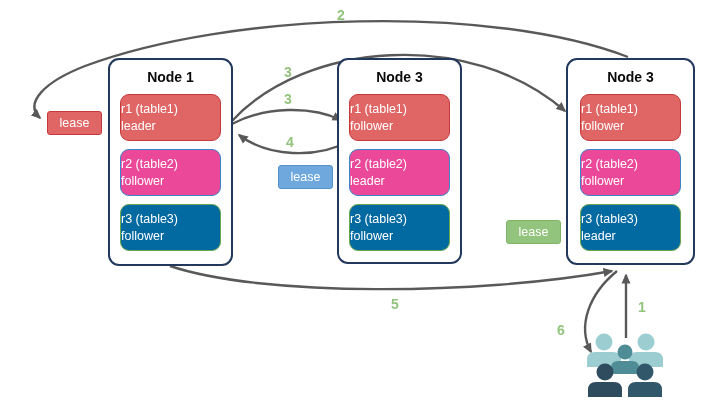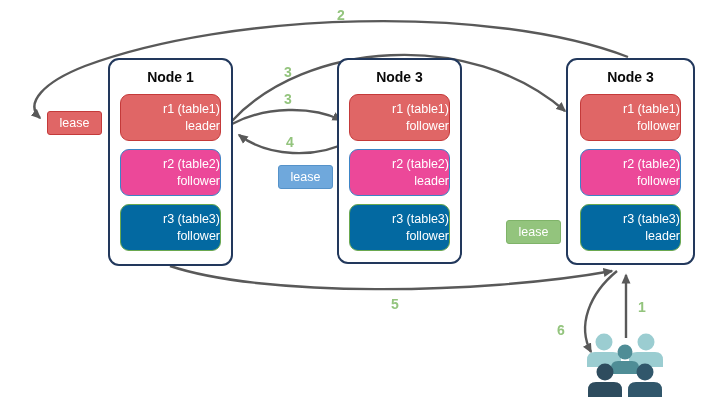--- a/index.html
+++ b/index.html
@@ -7,21 +7,21 @@
           font-family:"Liberation Sans",sans-serif;}
   svg.arrow-layer{position:absolute;left:0;top:0;width:704px;height:405px;pointer-events:none;}
 
   .node{position:absolute;background:#fff;border:2px solid #22385c;border-radius:11px;
         box-sizing:border-box;display:flex;flex-direction:column;align-items:center;padding-top:9px;}
   .node1{left:108px;top:58px;width:125px;height:208px;}
   .node2{left:337px;top:58px;width:125px;height:206px;}
   .node3{left:566px;top:58px;width:129px;height:207px;}
   .node-title{font-weight:bold;font-size:14px;color:#0a0a0a;margin-bottom:9px;}
   .replica{width:101px;height:47px;border-radius:9px;color:#fff;font-size:12.5px;line-height:1.3;
-           display:flex;flex-direction:column;align-items:flex-end;justify-content:center;
+           display:flex;flex-direction:column;align-items:flex-start;justify-content:center;
            margin-bottom:8px;border:1.5px solid;box-sizing:border-box;text-align:center;}
   .replica.red{background:#e06666;border-color:#c43a3a;}
   .replica.blue{background:#ec4899;border-color:#3d85c6;}
   .replica.green{background:#0369a1;border-color:#6aa84f;}
 
   .lease{position:absolute;width:55px;height:24px;border-radius:3px;color:#fff;font-size:12.5px;
          display:flex;align-items:center;justify-content:center;border:1.5px solid;box-sizing:border-box;}
   .lease.red{left:47px;top:111px;background:#e06666;border-color:#c43a3a;}
   .lease.blue{left:278px;top:165px;background:#6fa8dc;border-color:#5592c9;}
   .lease.green{left:506px;top:220px;background:#93c47d;border-color:#7fb369;}

